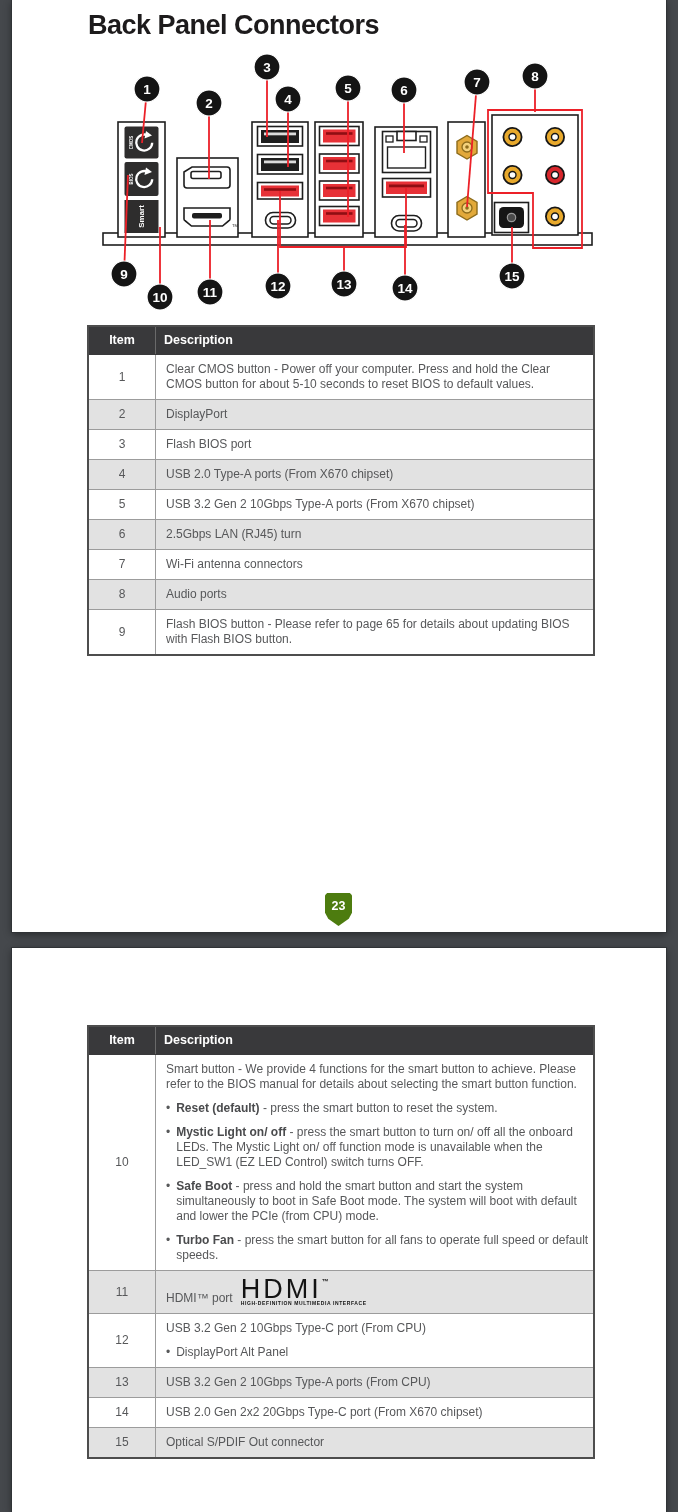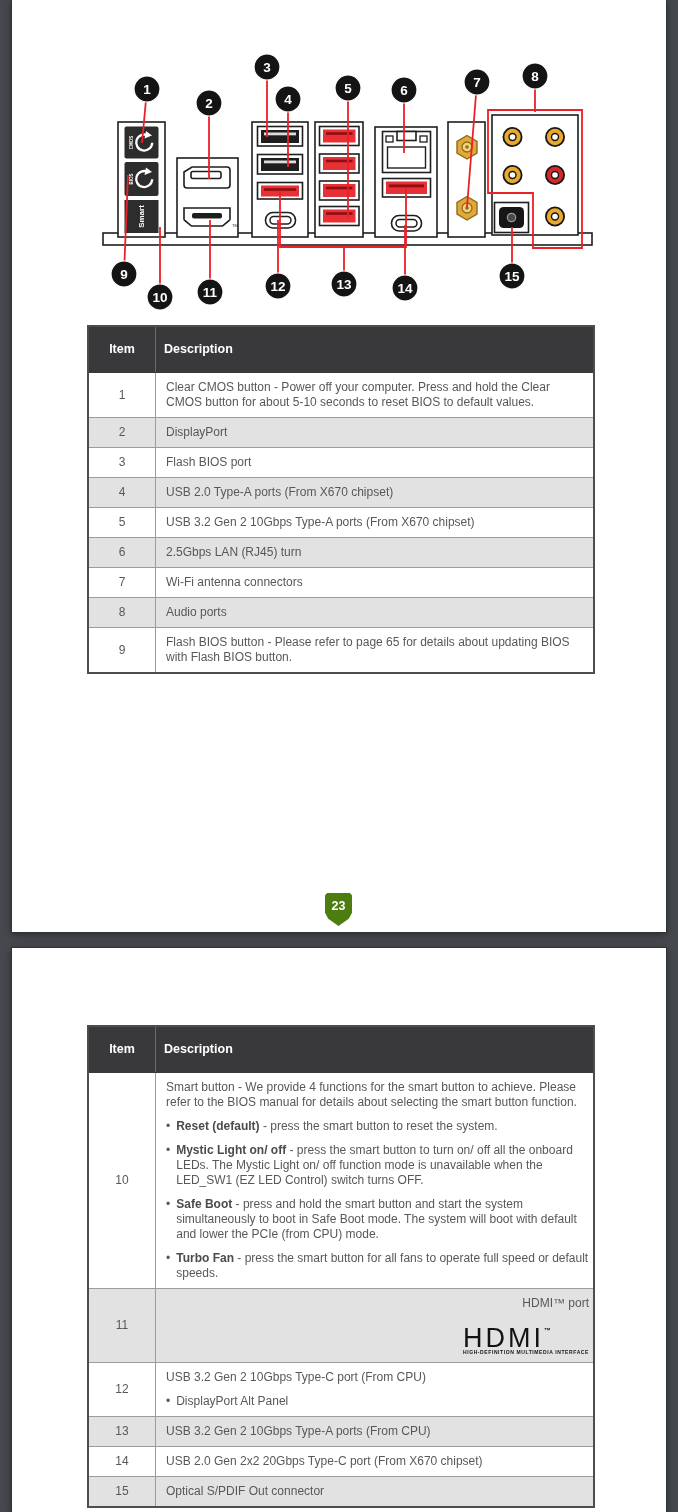--- a/index.html
+++ b/index.html
@@ -6,32 +6,32 @@
   body{background:#45484c;width:678px;height:1512px;font-family:"Liberation Sans","DejaVu Sans",sans-serif;}
   .viewport{position:relative;width:678px;height:1512px;overflow:hidden;}
   .page{position:absolute;left:12px;width:654px;background:#ffffff;box-shadow:0 0 0 1px #303336,0 2px 8px rgba(0,0,0,.45);}
   #page1{top:0;height:932px;}
   #page2{top:948px;height:564px;}
   .doc-title{position:absolute;left:76px;top:10px;font-size:27px;font-weight:bold;letter-spacing:-0.5px;color:#1d1b1c;}
   
   .io-table{position:absolute;left:75px;width:508px;border-collapse:collapse;table-layout:fixed;font-size:12px;line-height:15px;color:#57585a;}
   #table1{top:325px;}
   #table2{top:77px;}
-  .io-table th{background:#39393b;color:#fff;font-weight:bold;font-size:12.5px;text-align:left;padding:15px 8px;border:1px solid #39393b;}
+  .io-table th{background:#39393b;color:#fff;font-weight:bold;font-size:12.5px;text-align:left;padding:6px 8px;border:1px solid #39393b;}
   .io-table th.col-item{width:50px;text-align:center;border-right:1px solid #6a6a6a;}
   .io-table td{border:1px solid #9c9c9c;background:#fff;vertical-align:middle;}
   .io-table tbody tr:nth-child(even) td{background:#e2e2e2;}
   .io-table td.item{text-align:center;width:50px;}
   .io-table td.desc{padding:7px 4px 7px 10px;}
   .io-table{border:2px solid #4d4d4d;}
   .blt{display:flex;gap:6px;margin-top:9px;}
   .blt .dot{flex:0 0 auto;}
   .blt b{color:#4a4b4d;}
   
-  .hdmi-row{display:flex;align-items:flex-end;gap:16px;flex-direction:column;}
+  .hdmi-row{display:flex;align-items:flex-end;gap:8px;}
   .hdmi-logo{display:inline-block;line-height:1;}
   .hdmi-top{display:block;}
   .hdmi-word{font-weight:400;font-size:27px;line-height:22px;letter-spacing:3px;color:#131313;}
   .hdmi-tm{font-size:7px;font-weight:bold;vertical-align:top;color:#131313;}
   .hdmi-cap{display:block;font-size:5px;font-weight:bold;letter-spacing:0.6px;color:#131313;margin-top:1px;white-space:nowrap;}
   
   .shield{position:absolute;left:313px;top:893px;width:27px;height:33px;background:#4d7c0f;
     clip-path:polygon(8% 0,92% 0,100% 7%,100% 60%,88% 78%,50% 100%,12% 78%,0 60%,0 7%);
     color:#fff;font-size:12.5px;font-weight:bold;text-align:center;line-height:27px;}
   
@@ -46,20 +46,21 @@
   .tinylbl{fill:#fff;font-family:"Liberation Sans",sans-serif;font-size:4.5px;font-weight:bold;text-anchor:middle;}
   .smartlbl{fill:#fff;font-family:"Liberation Sans",sans-serif;font-size:8px;font-weight:bold;text-anchor:middle;}
   .tm{fill:#1e1e1e;font-family:"Liberation Sans",sans-serif;font-size:4px;}
 </style>
 </head>
 <body>
 
 <div class="viewport">
 
   <div class="page" id="page1">
+    <div class="doc-title">Back Panel Connectors</div>
 
     <svg class="diagram" width="540" height="260" viewBox="0 0 540 260">
 
       <rect x="23" y="178" width="489" height="12" class="blk"></rect>
 
       <g>
         <rect x="38" y="67" width="47" height="115" class="blk"></rect>
         <rect x="44.5" y="71.5" width="34" height="32" rx="2" class="dk"></rect>
         <path d="M68,80.5 a8,8 0 1 0 4.2,7.2" fill="none" stroke="#fff" stroke-width="2.3"></path>
         <path d="M66,76 l6,4.5 l-7.5,3 z" fill="#fff"></path>

